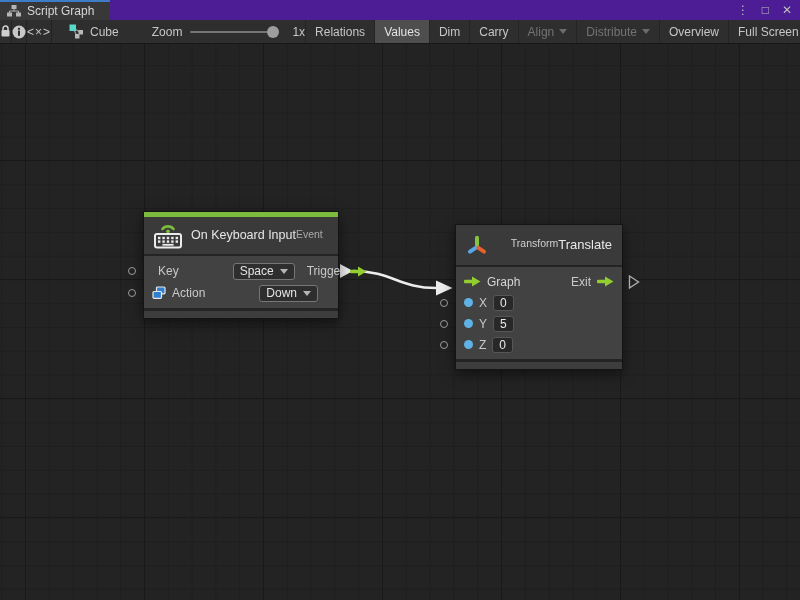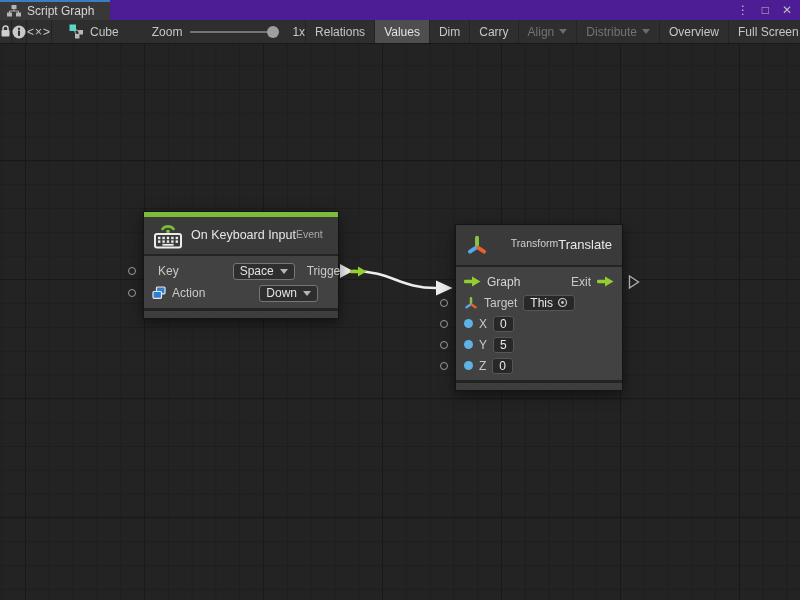--- a/index.html
+++ b/index.html
@@ -279,34 +279,20 @@
         <span>Exit</span>
         <svg class="garrow" viewBox="0 0 17 11">
             <use href="#ga"></use>
           </svg>
         <svg class="exit-tri" width="12" height="15" viewBox="0 0 12 15">
           <polygon points="1.5,1.5 10.5,7.5 1.5,13.5" fill="none" stroke="#ABABAB" stroke-width="1.4"></polygon>
         </svg>
       </div>
       <div class="node-row t-row">
         <span class="port-circle"></span>
-        <svg width="14" height="14" viewBox="0 0 20 20">
-            <use href="#gizmo"></use>
-          </svg>
-        <span>Target</span>
-        <span class="valbox">
-          <span>This</span>
-          <svg width="11" height="11" viewBox="0 0 11 11">
-            <circle cx="5.5" cy="5.5" r="4" fill="none" stroke="#C9C9C9" stroke-width="1.2"></circle>
-            <circle cx="5.5" cy="5.5" r="1.4" fill="#C9C9C9"></circle>
-          </svg>
-        </span>
-      </div>
-      <div class="node-row t-row">
-        <span class="port-circle"></span>
         <span class="blue-dot"></span>
         <span>X</span>
         <span class="valbox">
             <span>0</span>
           </span>
       </div>
       <div class="node-row t-row">
         <span class="port-circle"></span>
         <span class="blue-dot"></span>
         <span>Y</span>

